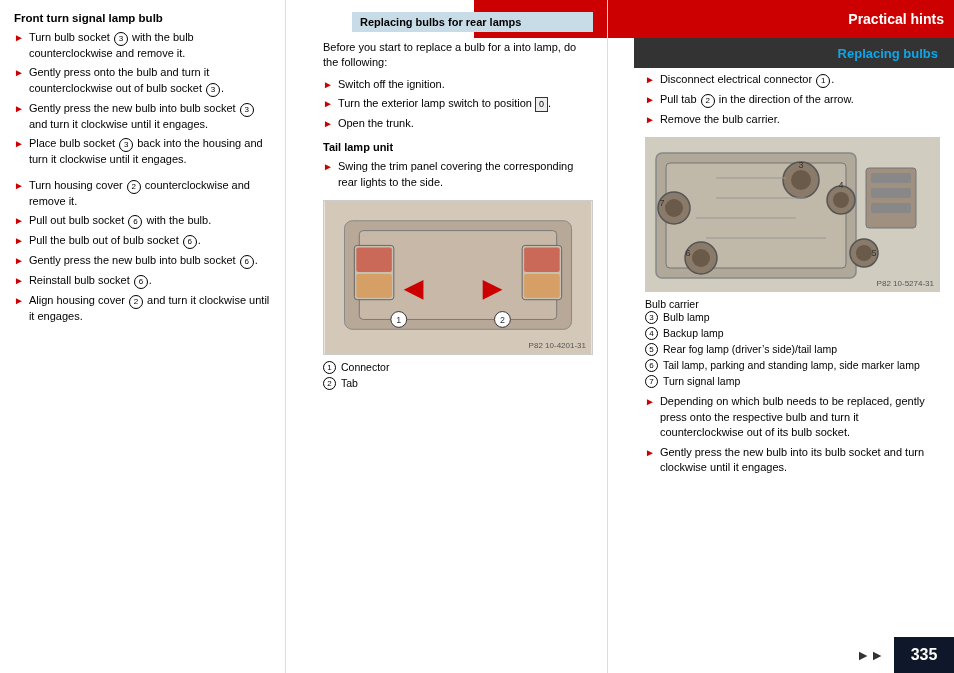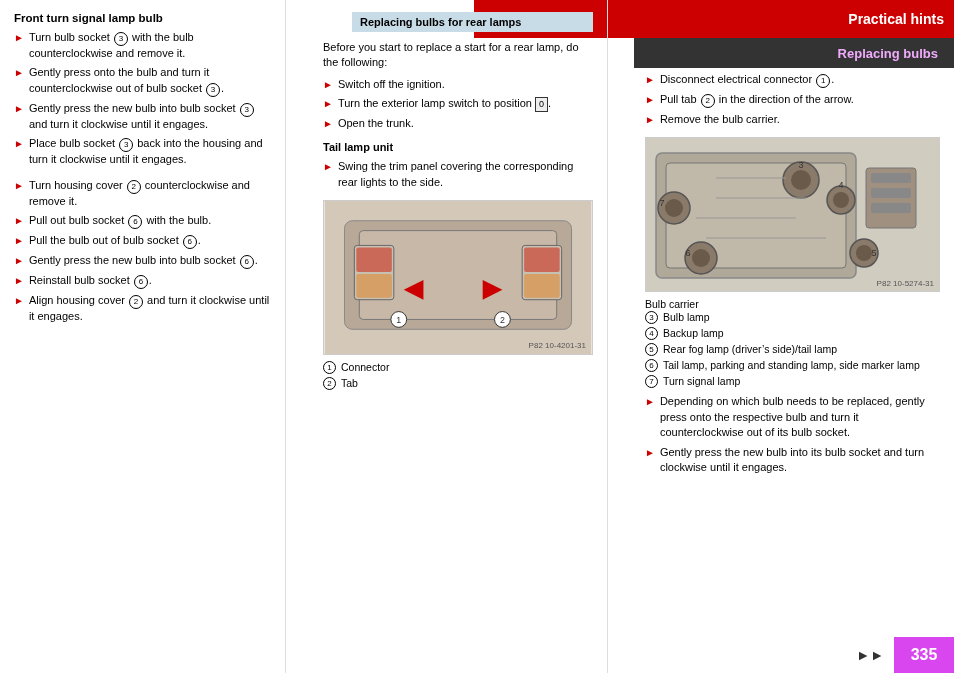--- a/index.html
+++ b/index.html
@@ -39,33 +39,33 @@
       right: 0;
       width: 320px;
       height: 30px;
       background: #333;
       display: flex;
       align-items: center;
       justify-content: flex-end;
       padding-right: 16px;
     }
     .section-title-bar span {
-      color: #f0abfc;
+      color: #0ea5e9;
       font-size: 13px;
       font-weight: bold;
     }
 
     
     .page-number {
       position: absolute;
       bottom: 0;
       right: 0;
       width: 60px;
       height: 36px;
-      background: #d946ef;
+      background: #0f172a;
       display: flex;
       align-items: center;
       justify-content: center;
       color: #fff;
       font-size: 16px;
       font-weight: bold;
     }
 
     
     .main-content {
@@ -281,21 +281,21 @@
       </li>
       <li>
         <span class="bullet-arrow">►</span>
         <span>Align housing cover <span class="circled">2</span> and turn it clockwise until it engages.</span>
       </li>
     </ul>
   </div>
 
   <div class="mid-col">
     <div class="rear-lamps-box">Replacing bulbs for rear lamps</div>
-    <p style="margin-bottom:6px; line-height:1.4;">Before you start to replace a start for a rear lamp, do the following:</p>
+    <p style="margin-bottom:6px; line-height:1.4;">Before you start to replace a bulb for a into lamp, do the following:</p>
     <ul class="bullet-list">
       <li>
         <span class="bullet-arrow">►</span>
         <span>Switch off the ignition.</span>
       </li>
       <li>
         <span class="bullet-arrow">►</span>
         <span>Turn the exterior lamp switch to position <span style="display:inline-block;border:1px solid #333;padding:0 3px;font-size:9px;background:#eee;">0</span>.</span>
       </li>
       <li>

